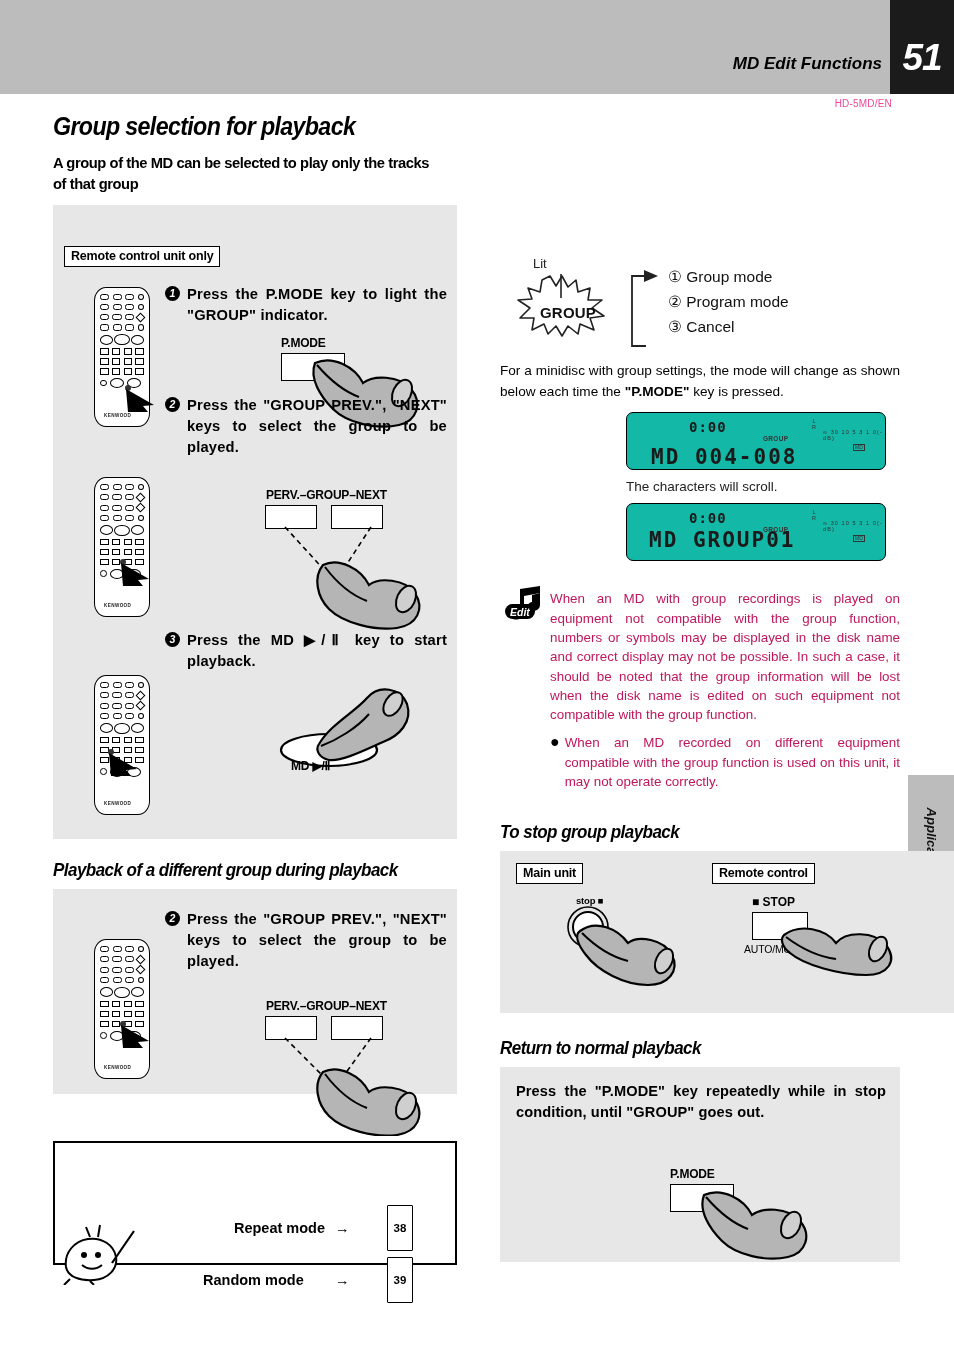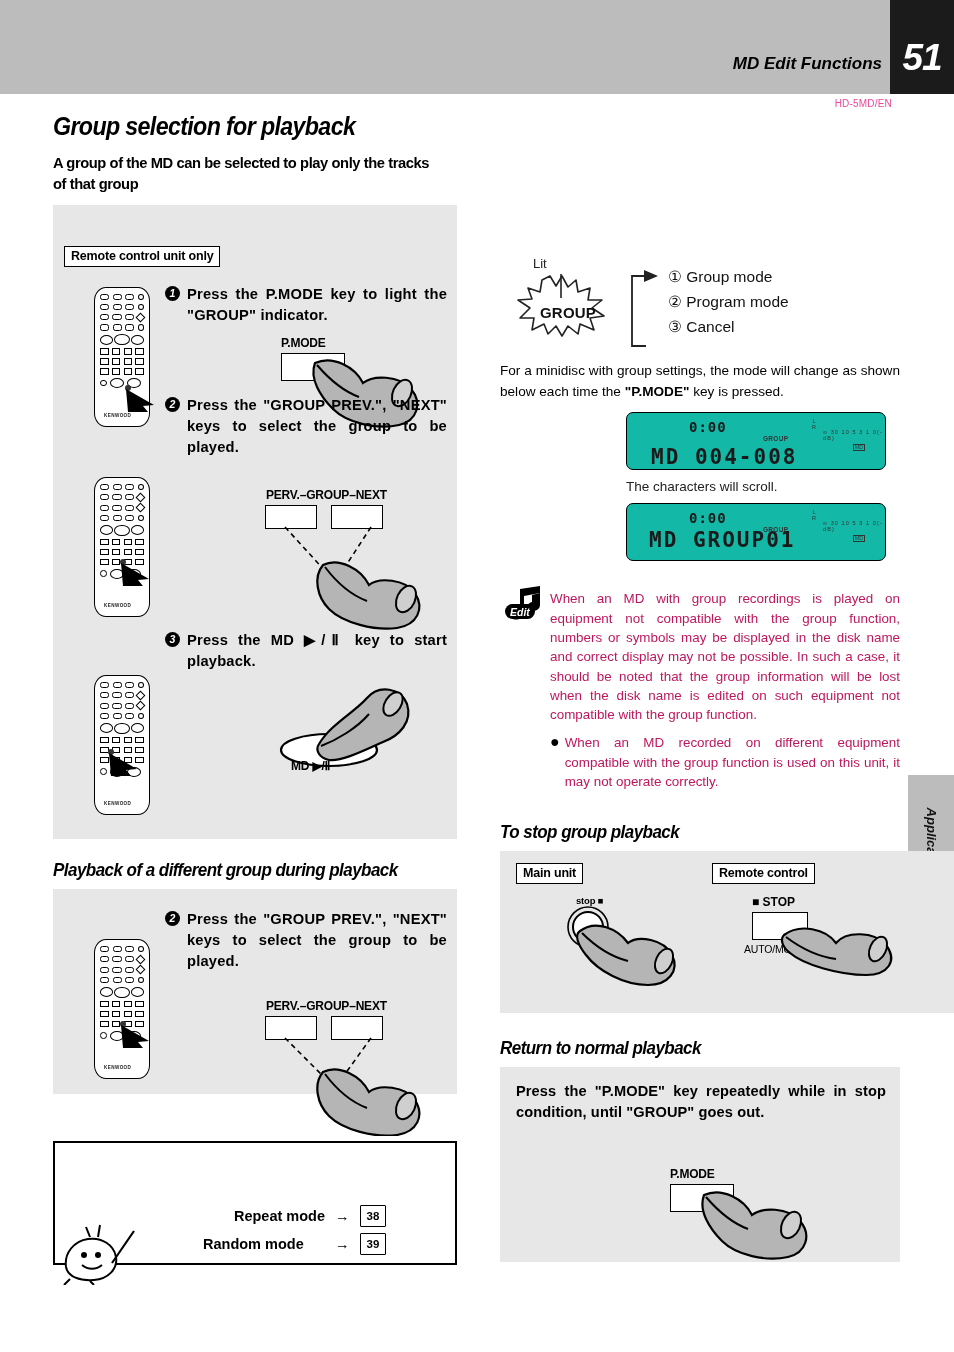--- a/index.html
+++ b/index.html
@@ -64,22 +64,22 @@
   .lcd .main{position:absolute;font-family:"DejaVu Sans Mono",monospace;font-weight:bold;color:#1a1a1a;
     letter-spacing:2px;}
   .lcd .grp{position:absolute;font-size:6.5px;font-weight:bold;color:#333;letter-spacing:.3px;}
   .lcd .lr{position:absolute;font-size:5.5px;color:#333;line-height:1.05;text-align:center;}
   .lcd .scale{position:absolute;font-size:5.5px;color:#333;letter-spacing:1.1px;}
   .lcd .mdicon{position:absolute;font-size:5px;color:#333;border:1px solid #333;
     padding:0 1px;text-align:center;line-height:1;}
   .notetxt{font-size:13.4px;line-height:1.44;color:#be185d;}
   .bullet{display:flex;gap:5px;margin-top:9px;}
 
-  .bookicon{display:inline-block;border:1.3px solid #000;border-radius:1px;padding:4px 6px;
-    font-size:11.5px;font-weight:bold;background:#fff;position:relative;}
+  .bookicon{display:inline-block;border:1.3px solid #000;border-radius:1px;padding:16px 6px;
+    font-size:11.5px;font-weight:bold;background:#fff;position:relative;margin-left:27px;}
 
   .apptab{position:absolute;right:0;top:775px;width:46px;height:135px;background:#bcbcbc;}
   .apptab span{position:absolute;left:50%;top:50%;transform:translate(-50%,-50%) rotate(90deg);
     white-space:nowrap;font-size:13px;font-weight:bold;font-style:italic;color:#111;}
 
   .infobox{border:2px solid #000;position:relative;background:#fff;}
 </style>
 </head>
 <body>
 

